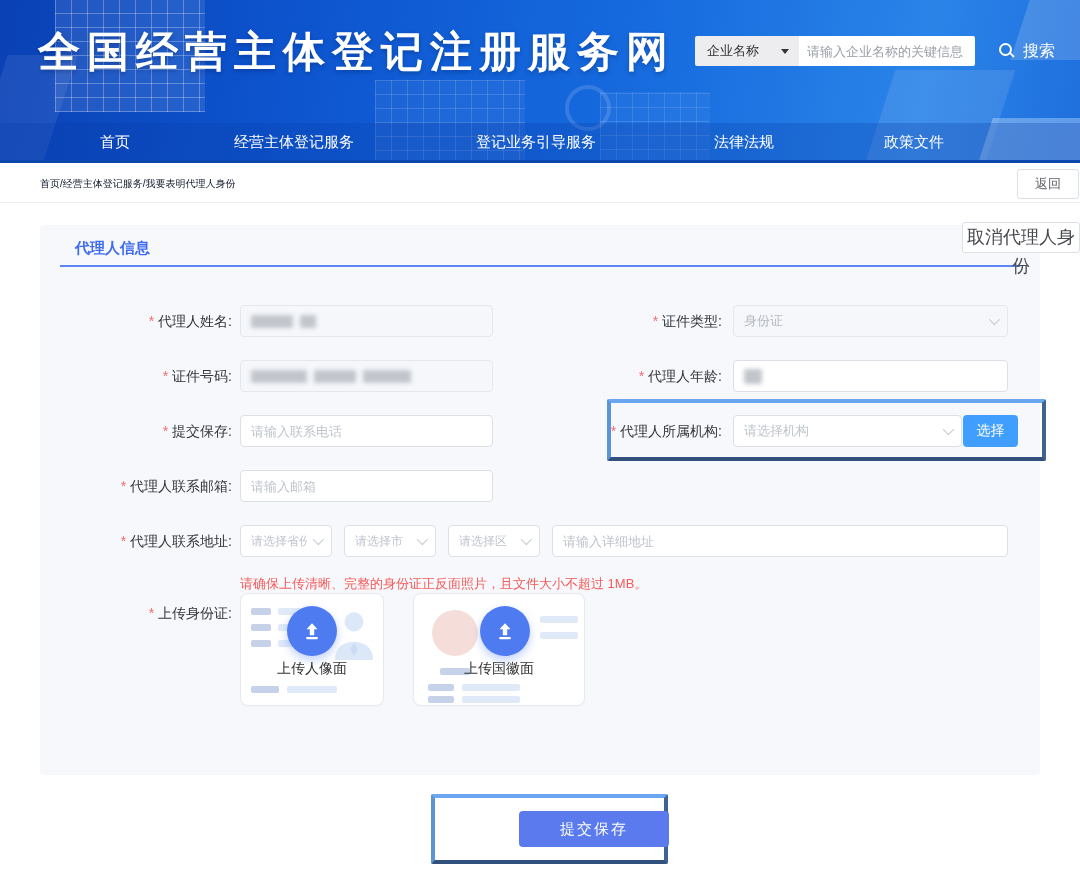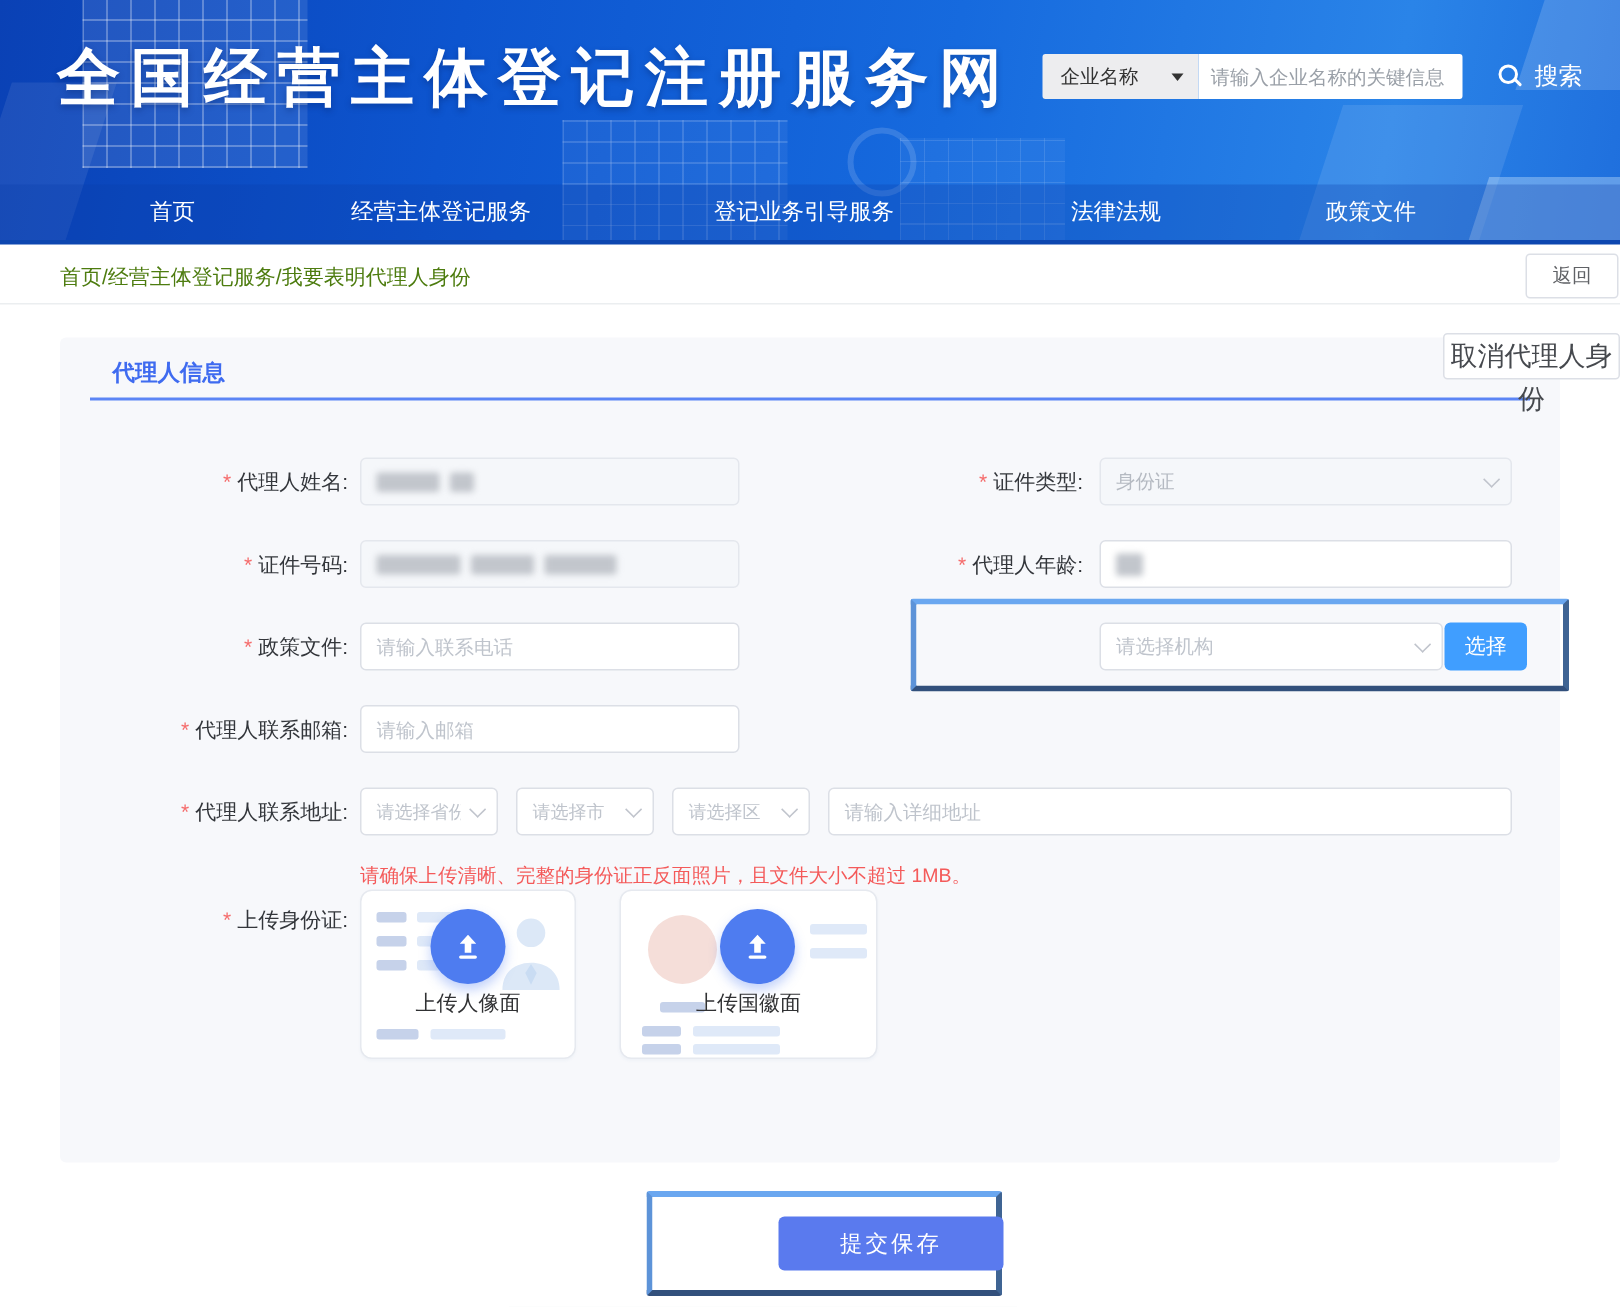--- a/index.html
+++ b/index.html
@@ -39,21 +39,21 @@
     background:#fff; transform:rotate(45deg); border-radius:1px; }
 
   .nav { position:absolute; left:0; bottom:0; width:100%; height:37px;
     background:rgba(9,62,170,.28); }
   .nav-item { position:absolute; top:0; height:37px; line-height:37px; transform:translateX(-50%);
     color:#fff; font-size:15px; white-space:nowrap; cursor:pointer; }
 
   
   .crumb-bar { position:absolute; left:0; top:166px; width:1080px; height:37px; background:#fff;
     border-bottom:1px solid #ebeef0; }
-  .crumb-text { position:absolute; left:40px; top:0; line-height:36px; font-size:14px; color:#4d7c0f; }
+  .crumb-text { position:absolute; left:40px; top:0; line-height:36px; font-size:10px; color:#0f172a; }
   .back-btn { position:absolute; right:1px; top:3px; width:62px; height:30px; line-height:28px;
     text-align:center; background:#fff; border:1px solid #dcdfe6; border-radius:3px; font-size:13px;
     color:#606266; cursor:pointer;margin-left:26px; }
 
   
   .form-card { position:absolute; left:40px; top:225px; width:1000px; height:550px;
     background:#f7f8fb; border-radius:4px; }
   .cancel-btn { position:absolute; right:0; top:222px; width:118px; height:31px; line-height:29px;
     text-align:center; background:#fff; border:1px solid #dcdfe6; border-radius:3px; font-size:18px;
     color:#46494e; cursor:pointer; z-index:5; }
@@ -178,26 +178,29 @@
     </div>
 
     <div class="lbl" style="left:430px; width:252px; top:135px;">
       <span class="req">*</span><span>代理人年龄:</span>
     </div>
     <div class="ipt" style="left:693px; top:135px; width:275px;">
       <span class="redact" style="width:18px; height:15px;"></span>
     </div>
 
     <div class="lbl" style="left:0; width:192px; top:190px;">
-      <span class="req">*</span><span>政策文件:</span>
+      <span class="req">*</span><span>提交保存:</span>
     </div>
     <div class="ipt" style="left:200px; top:190px; width:253px;">
       <input type="text" placeholder="请输入联系电话" style="">
     </div>
 
+    <div class="lbl" style="left:430px; width:252px; top:190px;">
+      <span class="req">*</span><span>代理人所属机构:</span>
+    </div>
     <div class="ipt sel" style="left:693px; top:190px; width:229px;">
       <span class="ph">请选择机构</span>
       <span class="chev"></span>
     </div>
     <button class="pick-btn" style="left:923px; top:190px;">选择</button>
 
     <div class="lbl" style="left:0; width:192px; top:245px;">
       <span class="req">*</span><span>代理人联系邮箱:</span>
     </div>
     <div class="ipt" style="left:200px; top:245px; width:253px;">

